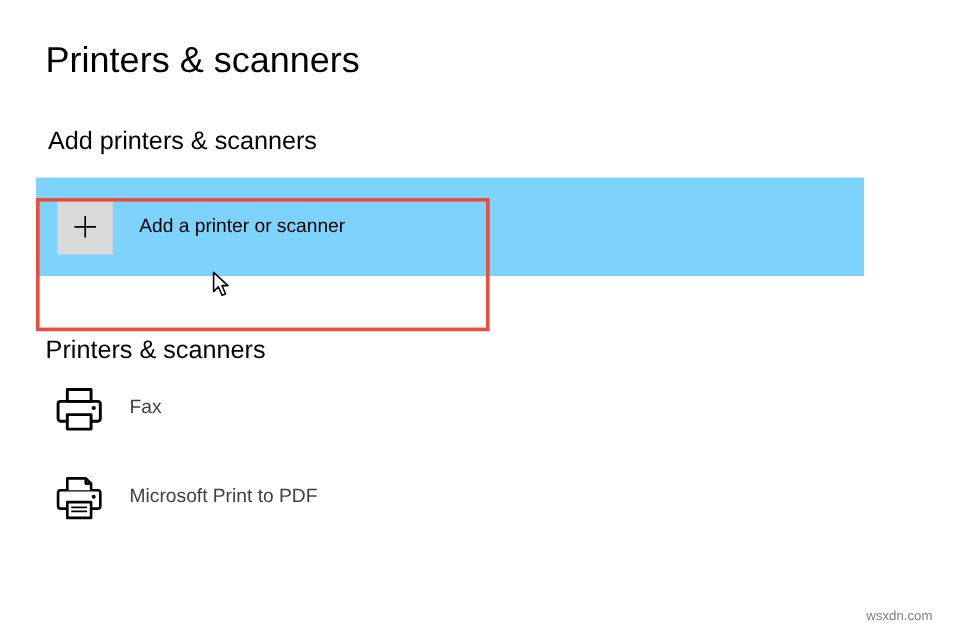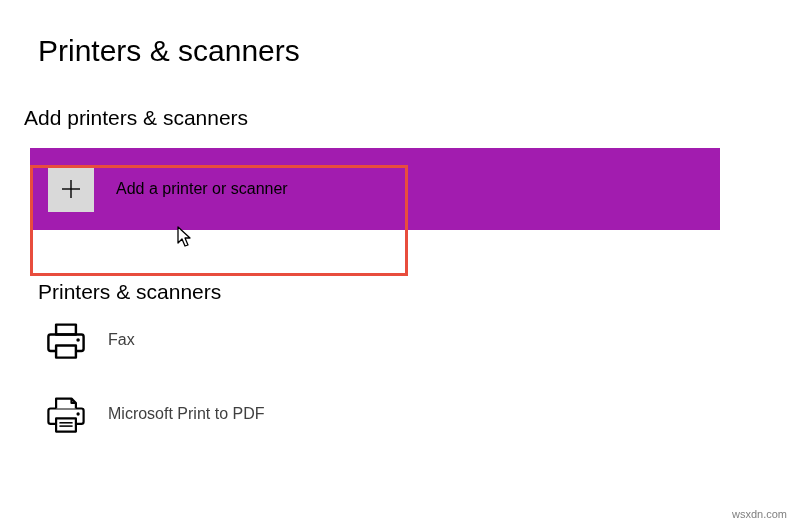--- a/index.html
+++ b/index.html
@@ -18,29 +18,29 @@
     .page-title {
       font-size: 30px;
       font-weight: 400;
       color: #000;
       padding: 34px 0 0 38px;
     }
     .section-title {
       font-size: 21px;
       font-weight: 400;
       color: #000;
-      padding: 38px 0 0 24px;
+      padding: 38px 0 0 40px;
     }
     .add-section {
       margin-top: 18px;
       margin-left: 30px;
       margin-right: 80px;
     }
     .add-row-container {
-      background: #a21caf;
+      background: #7dd3fc;
       padding: 0;
       width: 690px;
     }
     .highlight-box {
       border: 3px solid #e84d3d;
       position: absolute;
       left: 30px;
       top: 165px;
       width: 378px;
       height: 111px;
@@ -104,21 +104,21 @@
       margin-right: 20px;
       flex-shrink: 0;
     }
     .printer-label {
       font-size: 16px;
       color: #404040;
     }
     .watermark {
       position: absolute;
       bottom: 4px;
-      right: 10px;
+      right: 20px;
       font-size: 11px;
       color: #808080;
       font-family: Arial, sans-serif;
     }
   </style>
 </head>
 <body>
 
 <h1 class="page-title">Printers &amp; scanners</h1>
 

